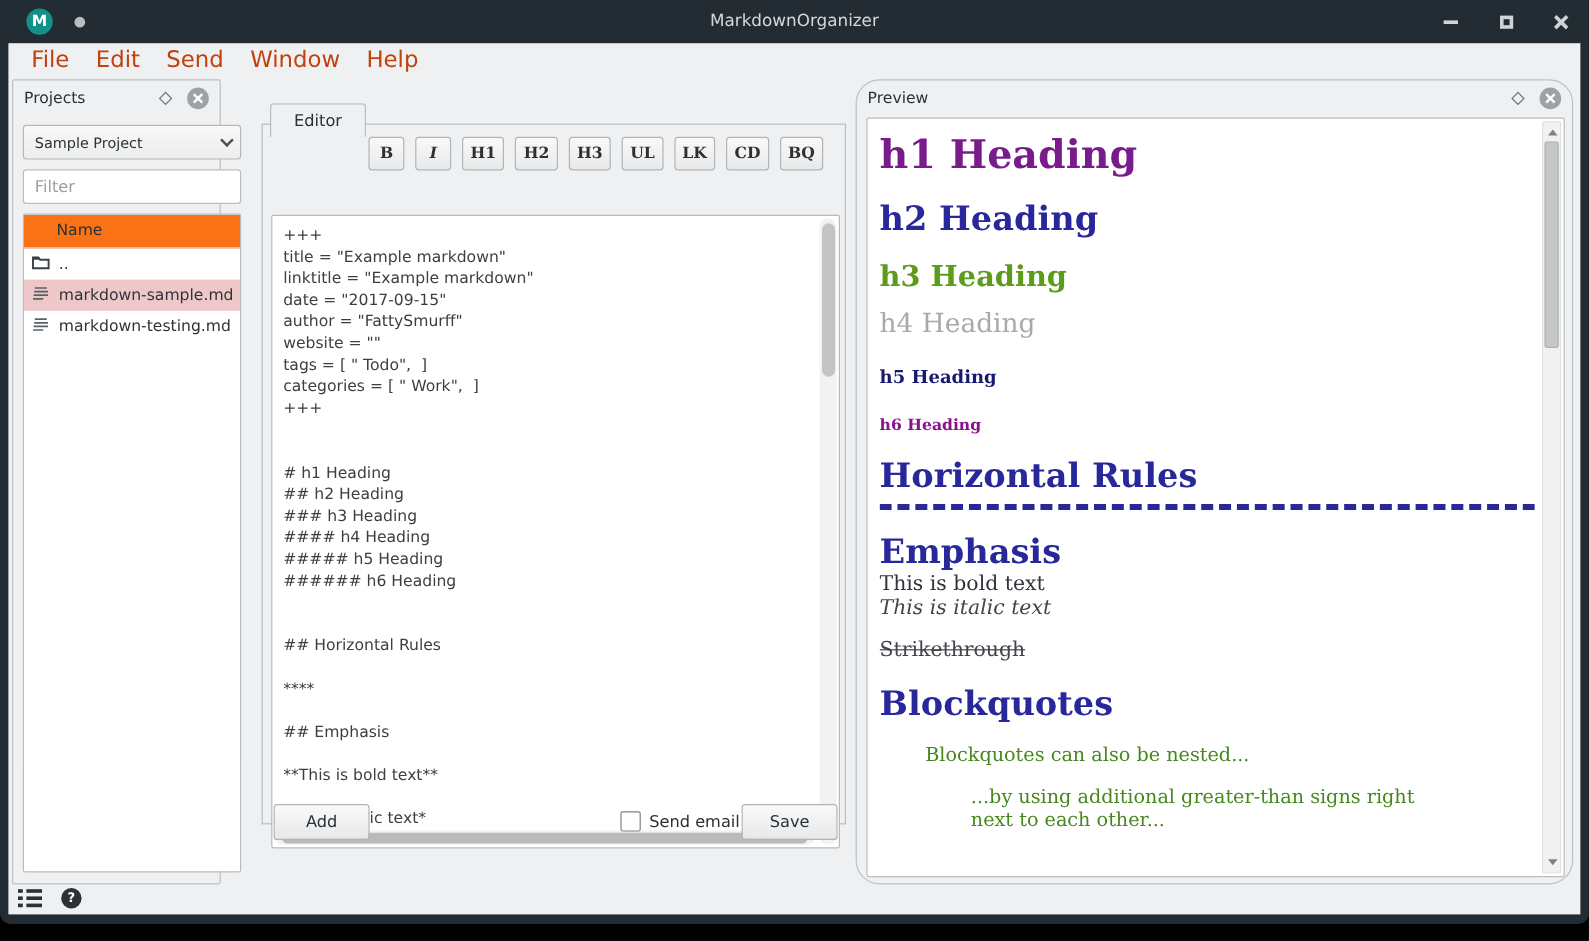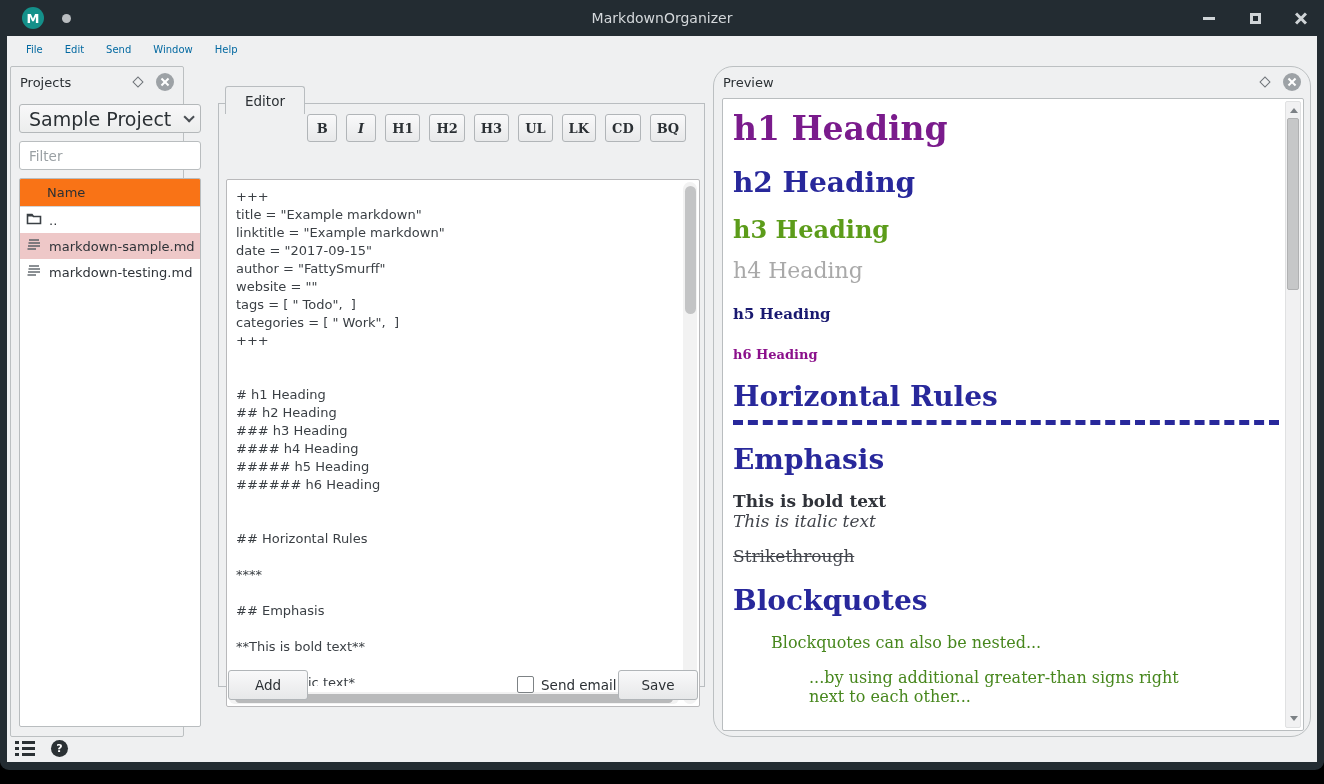--- a/index.html
+++ b/index.html
@@ -14,33 +14,33 @@
   .winbtns { position:absolute; right:14px; top:0; height:36px; display:flex; align-items:center; gap:28px; }
   .winbtn { width:18px; height:18px; display:flex; align-items:center; justify-content:center; cursor:pointer; position:relative; }
   .winbtn .bar { width:12px; height:3px; background:#cfd4d7; }
   .winbtn .sq { width:11px; height:11px; border:3px solid #cfd4d7; }
   .x1,.x2 { position:absolute; width:14px; height:3px; background:#cfd4d7; top:8px; left:2px; }
   .x1 { transform:rotate(45deg); } .x2 { transform:rotate(-45deg); }
 
   
   .inner { position:absolute; left:7px; right:7px; top:36px; bottom:8px; background:#eff0f1; }
   .menubar { height:27px; display:flex; align-items:center; padding-left:8px; }
-  .menu-item { font-size:10px; color:#0369a1; padding:4px 11px; cursor:default; }
+  .menu-item { font-size:19px; color:#c2410c; padding:4px 11px; cursor:default; }
 
   
   .dock { position:absolute; border:1px solid #bcc0c2; border-radius:2px; background:#eff0f1; }
   .dock-head { height:30px; display:flex; align-items:center; padding:0 9px; }
   .dock-title { font-size:13px; color:#2b3034; flex:1; }
   .diamond { width:8px; height:8px; border:1.5px solid #70757a; transform:rotate(45deg); margin-right:14px; }
   .dock-close { width:18px; height:18px; border-radius:50%; background:#9da2a6; position:relative; cursor:pointer; }
   .dock-close i { position:absolute; width:10px; height:2px; background:#fff; left:4px; top:8px; }
   .dock-close i.a { transform:rotate(45deg); } .dock-close i.b { transform:rotate(-45deg); }
 
   #projects-dock { left:3px; top:30px; width:174px; height:671px; }
-  .combo { position:absolute; left:8px; top:37px; width:182px; height:29px; border:1px solid #b4b8ba; border-radius:3px; background:linear-gradient(#f8f8f9,#eceded); display:flex; align-items:center; padding:0 9px; font-size:19px; color:#2b3034; cursor:pointer; }
+  .combo { position:absolute; left:8px; top:37px; width:182px; height:29px; border:1px solid #b4b8ba; border-radius:3px; background:linear-gradient(#f8f8f9,#eceded); display:flex; align-items:center; padding:0 9px; font-size:12px; color:#2b3034; cursor:pointer; }
   .combo .chev { margin-left:auto; width:8px; height:8px; border-right:2px solid #4a4f54; border-bottom:2px solid #4a4f54; transform:rotate(45deg) translateY(-3px); }
   .filter { position:absolute; left:8px; top:74px; width:182px; height:29px; border:1px solid #b9bdbf; border-radius:3px; background:#fff; font-size:13.5px; color:#ec4899; padding:0 9px; font-family:inherit; }
   .filter::placeholder { color:#9aa0a4; }
   .filelist { position:absolute; left:8px; top:111px; width:182px; height:549px; border:1px solid #b9bdbf; background:#fff; border-radius:2px; overflow:hidden; }
   .fl-head { height:28px; background:#f97316; border-bottom:1px solid #d2d4d5; display:flex; align-items:center; padding-left:27px; font-size:13px; color:#2b3034; }
   .frow { height:26px; display:flex; align-items:center; padding-left:6px; font-size:13px; color:#2e3338; cursor:pointer; gap:7px; }
   .frow.selected { background:#eec8c8; }
   .frow svg { flex:0 0 auto; }
 
   .statusicons { position:absolute; left:8px; bottom:3px; height:22px; display:flex; align-items:center; gap:16px; }
@@ -74,21 +74,21 @@
   #preview-dock { left:706px; top:30px; width:598px; height:671px;border-radius:20px; }
   .pvbox { position:absolute; left:8px; top:31px; width:582px; height:633px; background:#fff; border:1px solid #b9bdbf; border-radius:2px; overflow:hidden; }
   .pvcontent { position:absolute; left:10px; top:0; right:24px; bottom:4px; overflow:hidden; font-family:"DejaVu Serif","Liberation Serif",serif; }
   .pv-h1 { font-size:33px; font-weight:bold; color:#7a1b8c; margin-top:10px; }
   .pv-h2 { font-size:28px; font-weight:bold; color:#28289b; margin-top:18px; }
   .pv-h3 { font-size:24px; font-weight:bold; color:#5c9c1a; margin-top:16px; }
   .pv-h4 { font-size:22px; font-weight:normal; color:#a9a9a9; margin-top:14px; }
   .pv-h5 { font-size:15px; font-weight:bold; color:#191970; margin-top:22px; }
   .pv-h6 { font-size:13px; font-weight:bold; color:#8b108b; margin-top:24px; }
   .pv-hr { border-top:5px dashed #28289b; margin-top:7px; }
-  .pv-bold { font-size:17px; font-weight:bold; color:#30333a; margin-top:15px; }
+  .pv-bold { font-size:17px; font-weight:normal; color:#30333a; margin-top:1px; }
   .pv-italic { font-size:17px; font-style:italic; color:#42454c; }
   .pv-strike { font-size:17px; text-decoration:line-through; color:#42454c; margin-top:15px; }
   .pv-bq1 { font-size:16px; color:#47871d; margin:16px 0 0 38px; }
   .pv-bq2 { font-size:16px; color:#47871d; margin:16px 0 0 76px; max-width:400px; }
   .pv-scroll { position:absolute; right:2px; top:2px; width:16px; bottom:2px; background:#f1f1f2; border:1px solid #e0e1e2; border-radius:2px; }
   .arrow { position:absolute; left:4px; width:0; height:0; border-left:4px solid transparent; border-right:4px solid transparent; }
   .arrow.up { top:6px; border-bottom:5px solid #7c8185; }
   .arrow.down { bottom:6px; border-top:5px solid #7c8185; }
   .pv-scroll .thumb { position:absolute; left:1px; width:12px; top:16px; height:172px; background:#c6c7c8; border:1px solid #b0b1b2; border-radius:2px; cursor:pointer; }
 </style>

